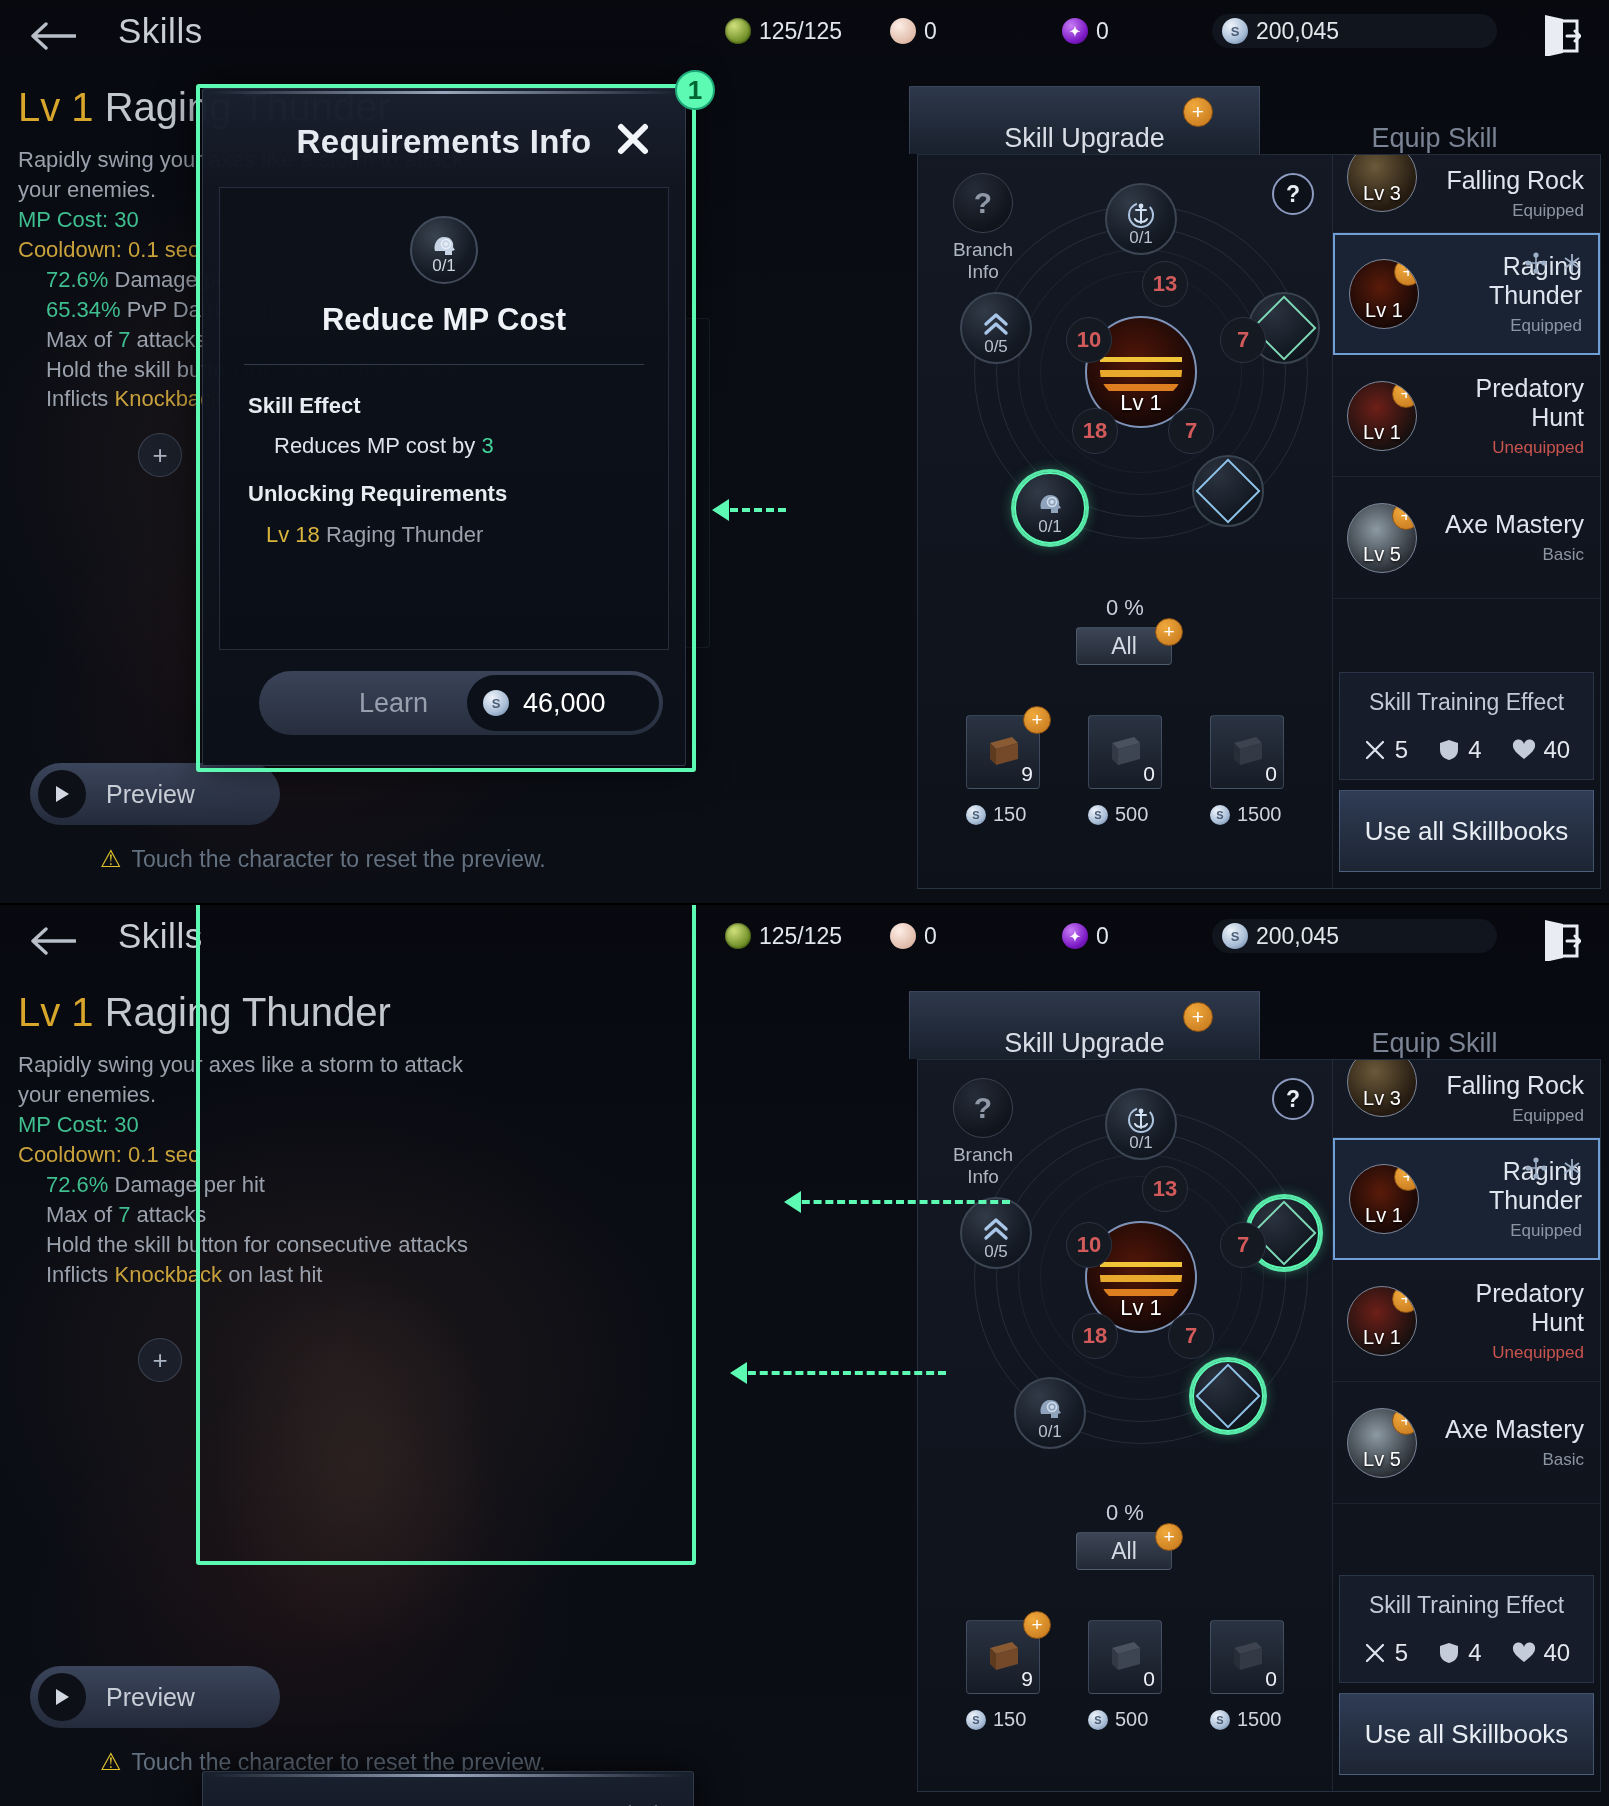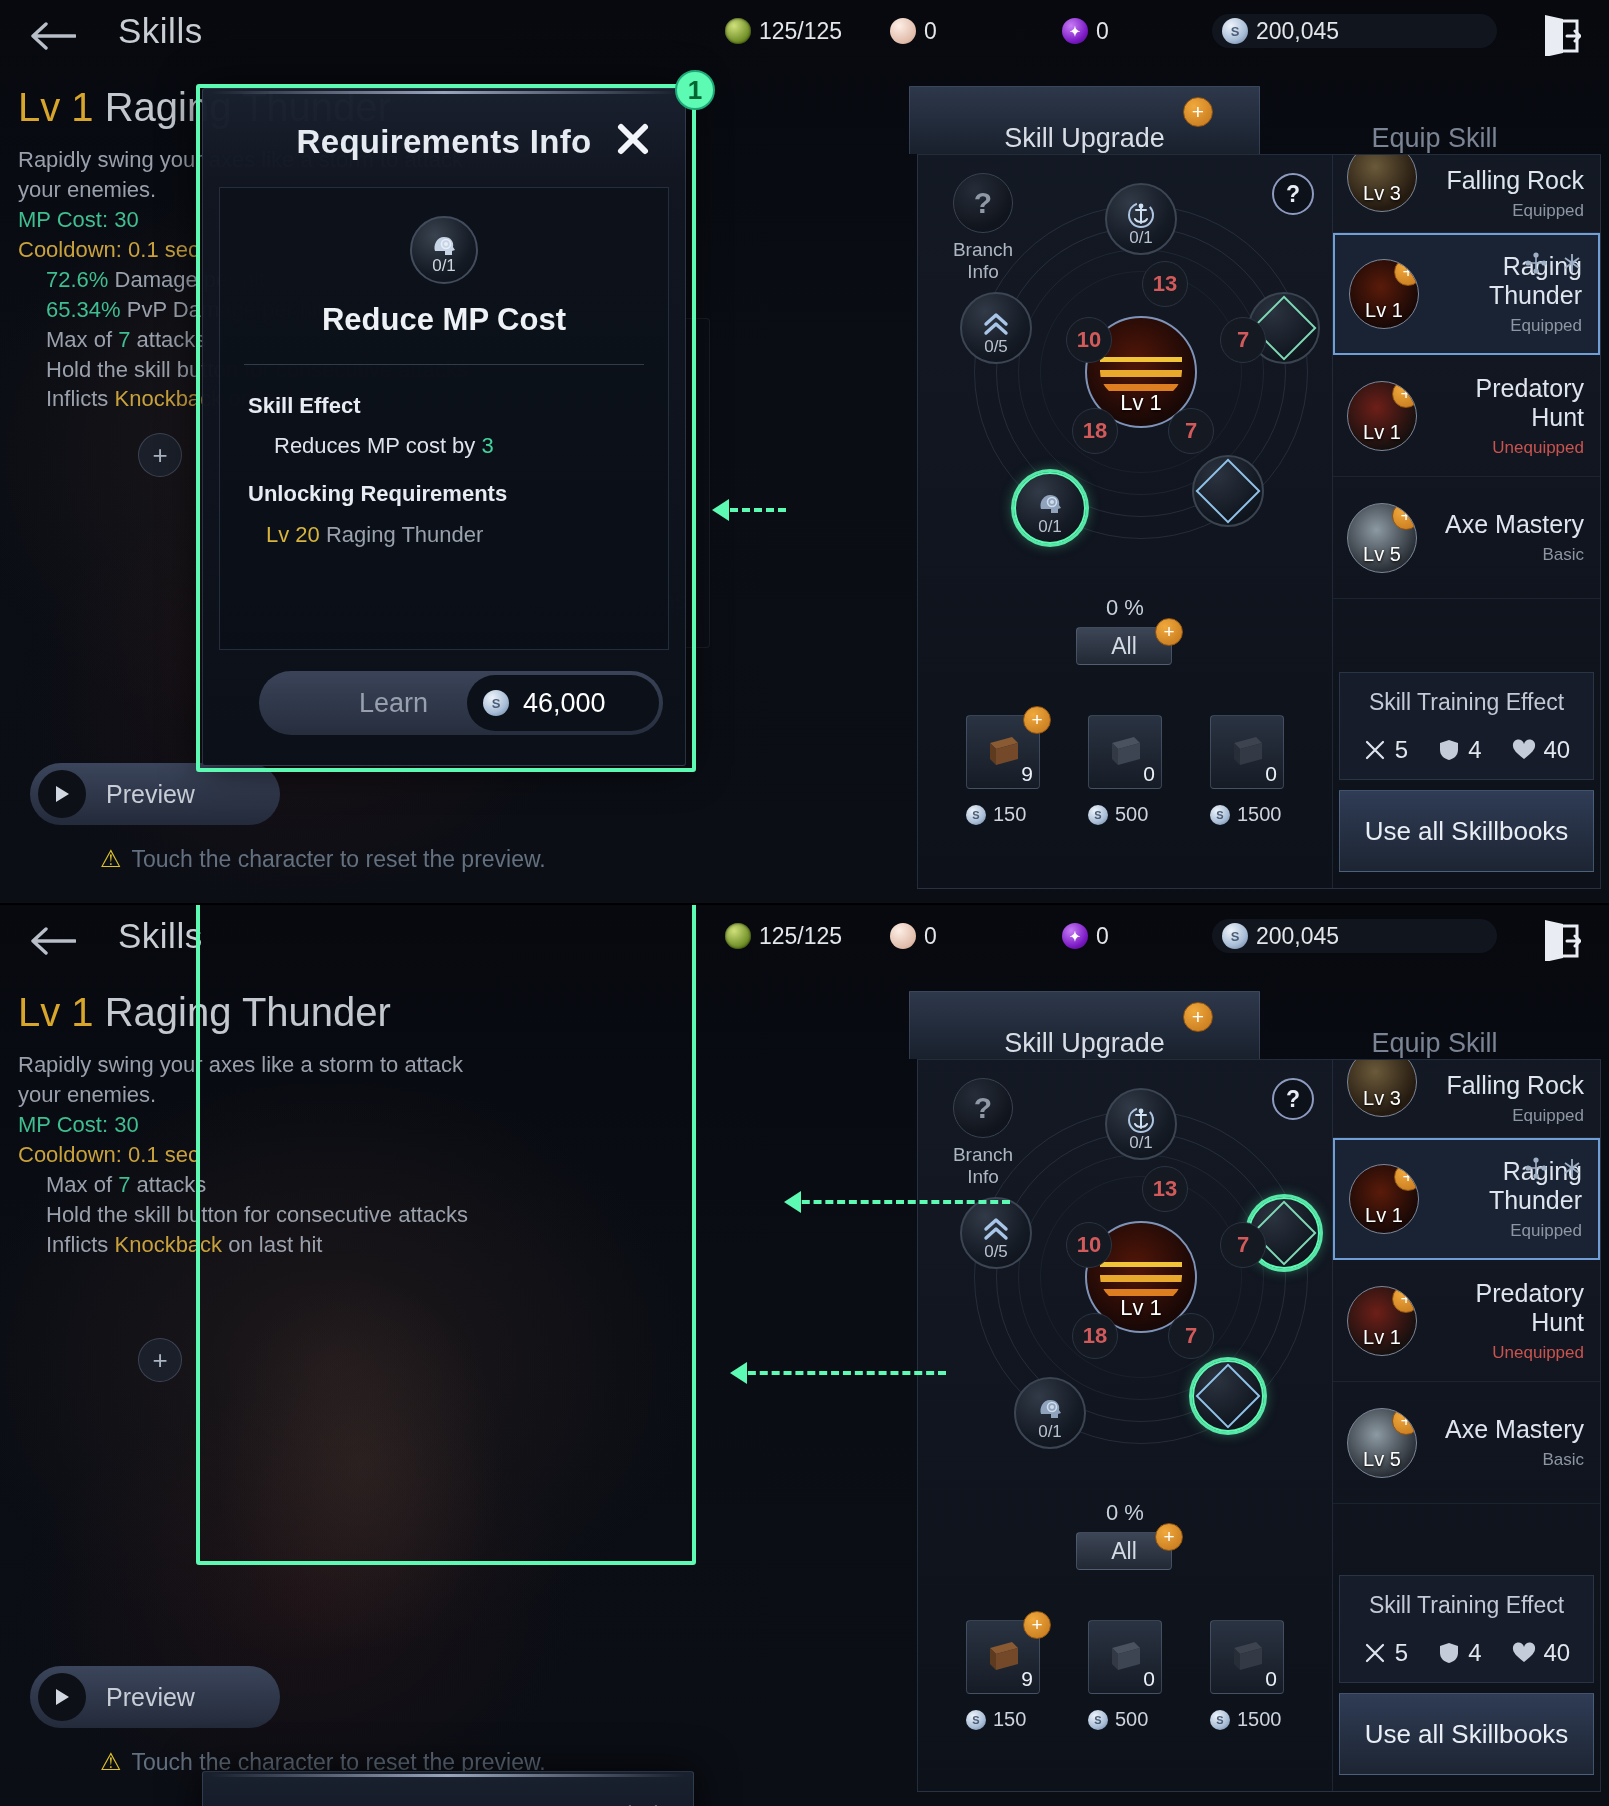--- a/index.html
+++ b/index.html
@@ -457,21 +457,21 @@
       <div class="enh-name">Reduce MP Cost</div>
       <div class="enh-rule"></div>
 
       <div class="enh-sec" style="top:205px">Skill Effect</div>
       <div class="enh-line" style="top:245px">
         <span>Reduces MP cost by</span>
         <span class="mint">3</span>
       </div>
       <div class="enh-sec" style="top:293px">Unlocking Requirements</div>
       <div class="enh-line" style="top:334px;left:46px">
-        <span class="goldy">Lv 20</span>
+        <span class="goldy">Lv 18</span>
         <span class="sd-grey">Raging Thunder</span>
       </div>
     </div>
 
     <div class="learn-row">
       <div class="learn-btn">
         <span class="learn-label">Learn</span>
         <div class="learn-cost">
           <span class="cur-icon ico-silver" style="margin:0">S</span>
           <span class="cur-val">46,000</span>
@@ -741,20 +741,24 @@
       <div>your enemies.</div>
       <div>
         <span class="green">MP Cost:</span>
         <span class="green">30</span>
       </div>
       <div>
         <span class="gold">Cooldown:</span>
         <span class="gold">0.1 sec</span>
       </div>
       <div class="sd-ind">
+        <span class="green">72.6%</span>
+        <span class="sd-grey">Damage per hit</span>
+      </div>
+      <div class="sd-ind">
         <span class="sd-grey">Max of</span>
         <span class="green">7</span>
         <span class="sd-grey">attacks</span>
       </div>
       <div class="sd-ind sd-grey">Hold the skill button for consecutive attacks</div>
       <div class="sd-ind">
         <span class="sd-grey">Inflicts</span>
         <span class="gold">Knockback</span>
         <span class="sd-grey">on last hit</span>
       </div>

